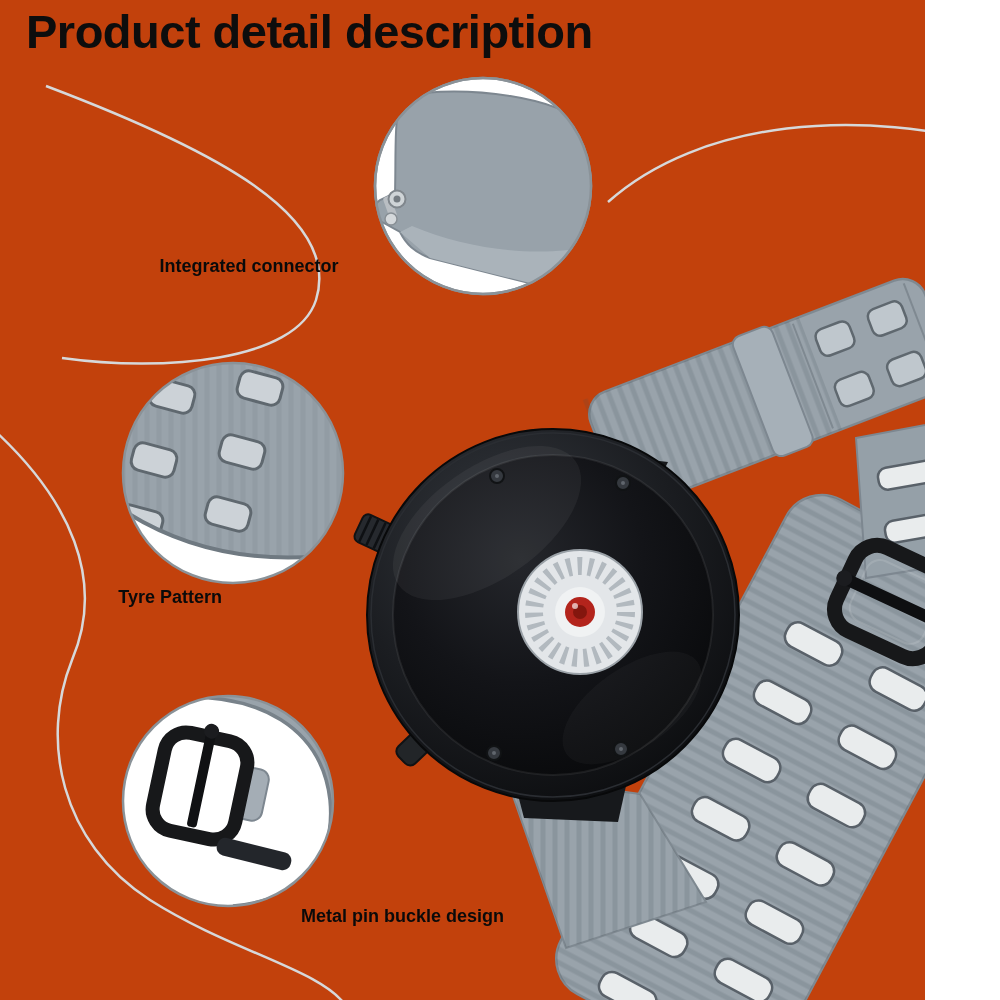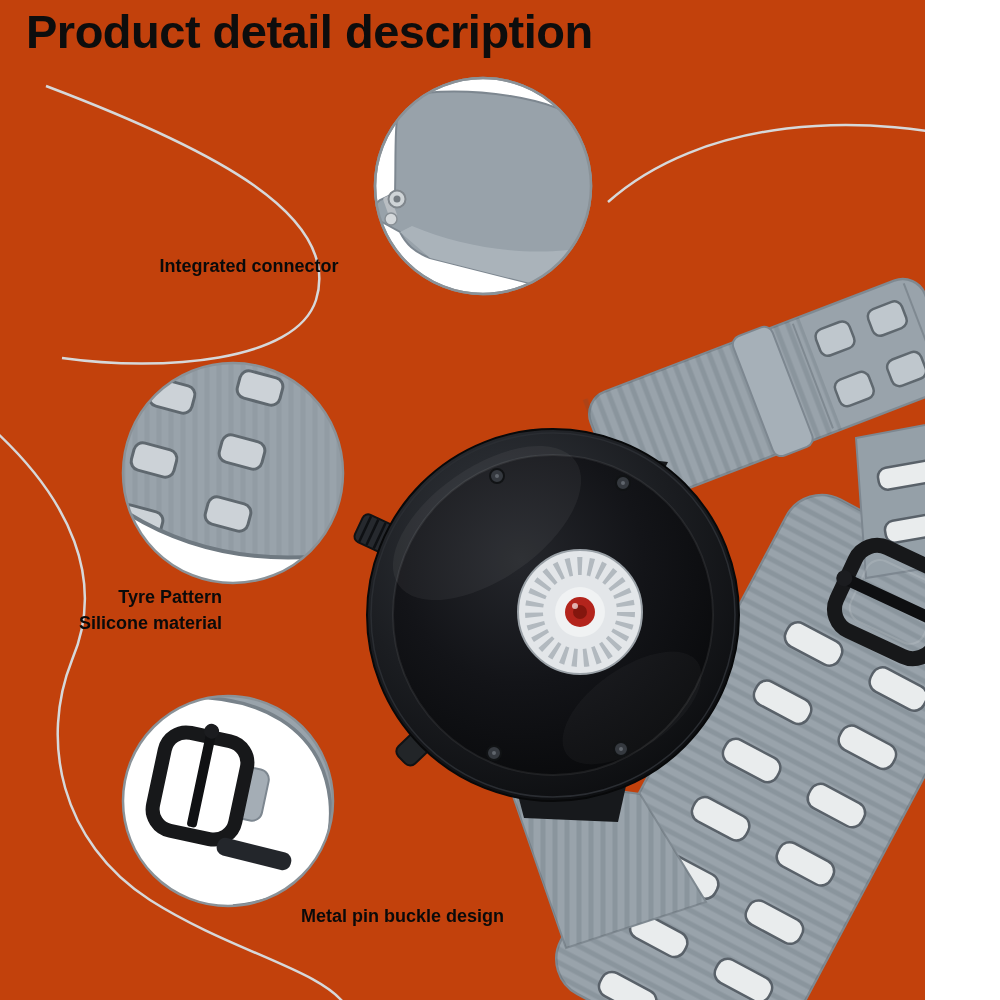--- a/index.html
+++ b/index.html
@@ -213,18 +213,17 @@
     <circle cx="228" cy="801" r="105" fill="none" stroke="#8a9298" stroke-width="2.5"></circle>
   </g>
 </svg>
 
 <div class="page-title">Product detail description</div>
 
 <div class="callout-label label-connector">Integrated connector</div>
 
 <div class="callout-label label-tyre">
   <div>Tyre Pattern</div>
-  <div>Silicone material</div>
 </div>
 
 <div class="callout-label label-buckle">Metal pin buckle design</div>
 
 </div>
 
 </body></html>

